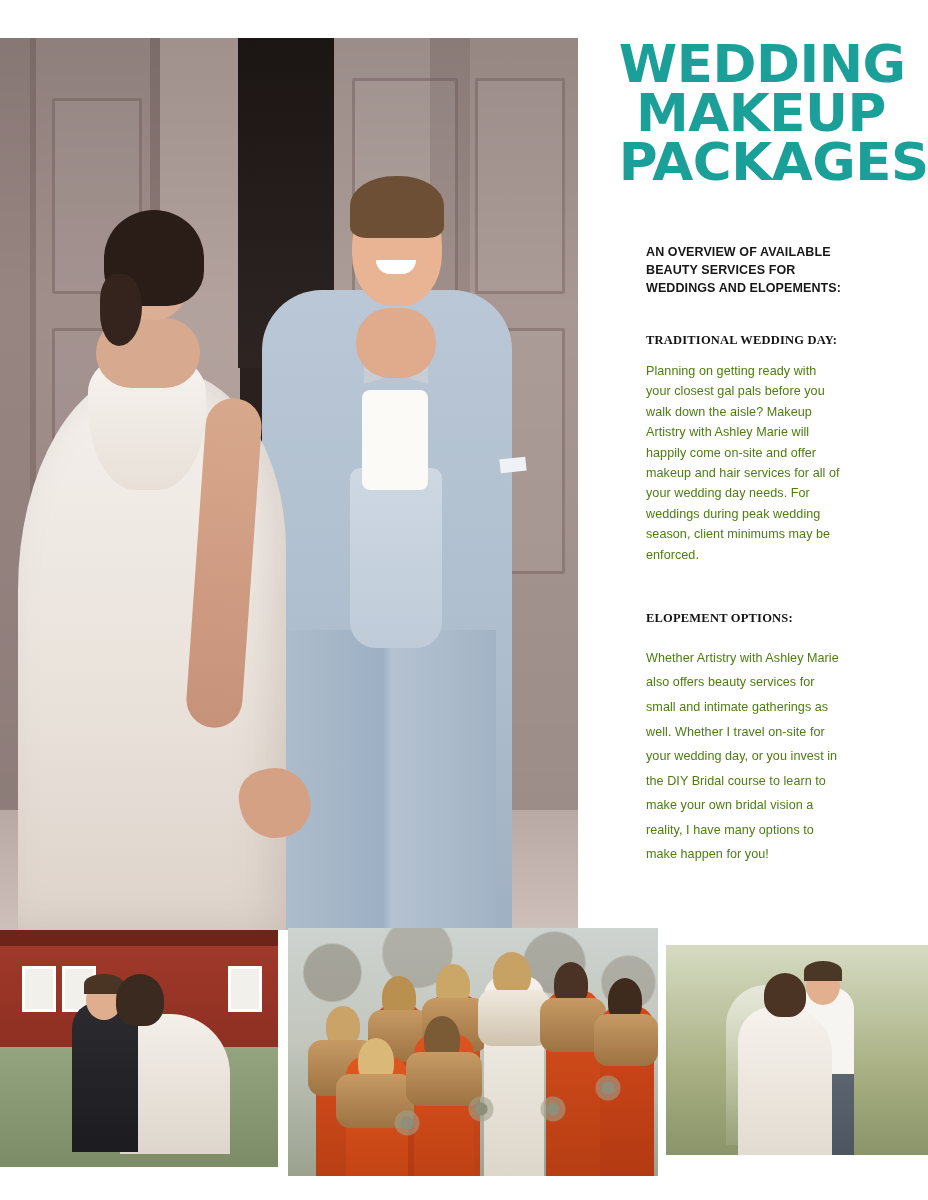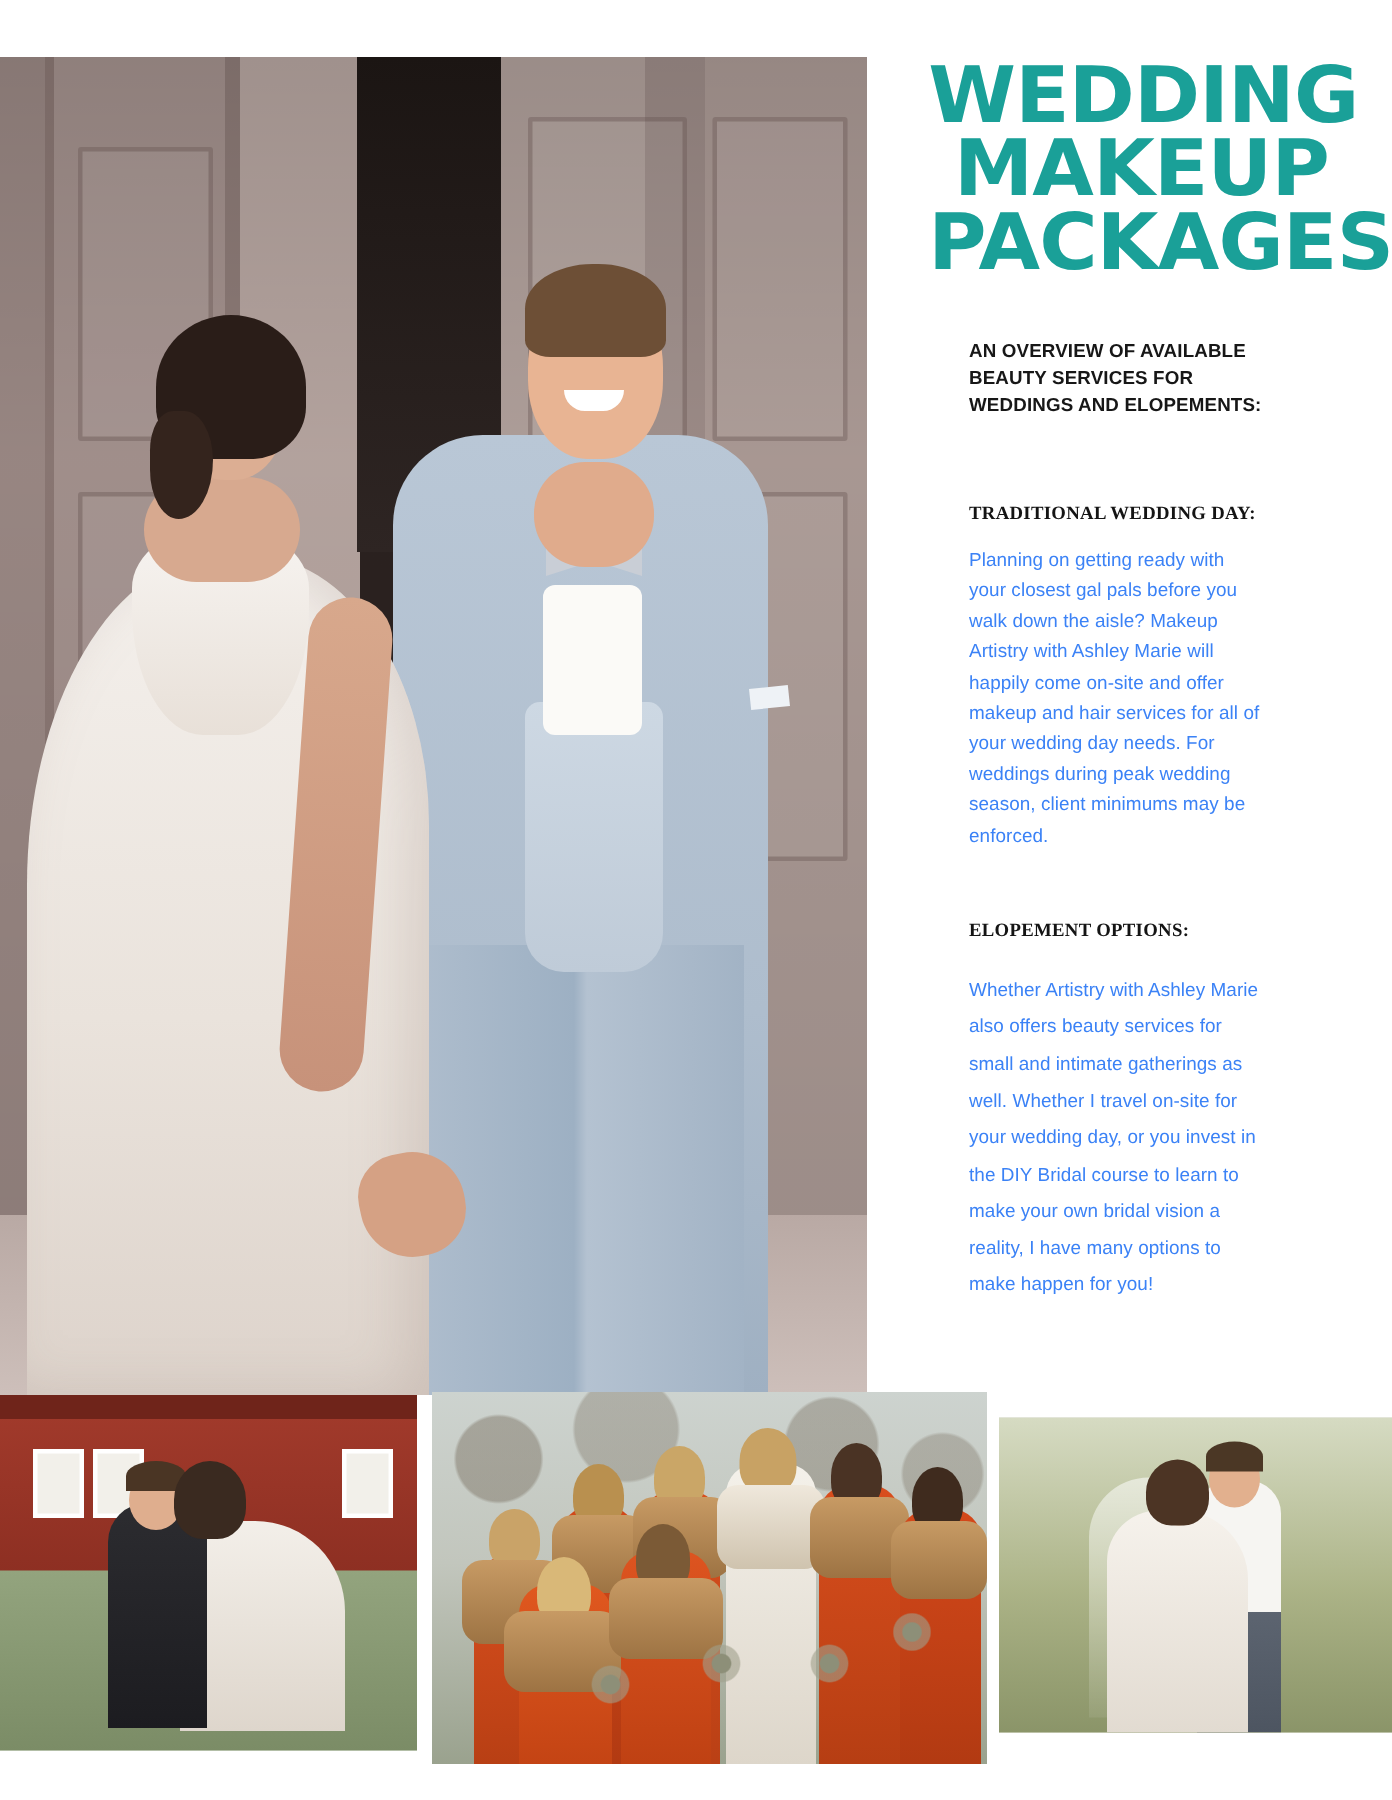--- a/index.html
+++ b/index.html
@@ -199,47 +199,47 @@
     text-align: right;
     text-transform: uppercase;
     transform: scaleX(1.02);
     transform-origin: right top;
     white-space: pre-line;
     margin: 0;
     width: 262px;
     margin-left: -22px;
   }
   .overview {
-    margin-top: 38px;
+    margin-top: 56px;
     font-family: "Liberation Sans", sans-serif;
     font-weight: 700;
     font-size: 12.5px;
     line-height: 1.45;
     color: #171717;
     letter-spacing: 0.1px;
     width: 205px;
   }
   .section {
-    margin-top: 56px;
+    margin-top: 36px;
     width: 196px;
   }
   .section-head {
     font-family: "Liberation Serif", serif;
     font-weight: 700;
     font-size: 12.5px;
     letter-spacing: 0.2px;
     color: #141414;
     text-transform: uppercase;
     margin-bottom: 13px;
   }
   .section-body {
     font-family: "Liberation Sans", sans-serif;
     font-size: 12.6px;
     line-height: 1.62;
-    color: #3b82f6;
+    color: #4d7c0f;
     letter-spacing: 0.05px;
   }
   .section.elopement { margin-top: 46px; }
   .section.elopement .section-body { line-height: 1.95; }
   .section.elopement .section-head { margin-bottom: 20px; }
 
   
   .bottom-left {
     position: absolute;
     left: 0; top: 930px; width: 278px; height: 237px;

